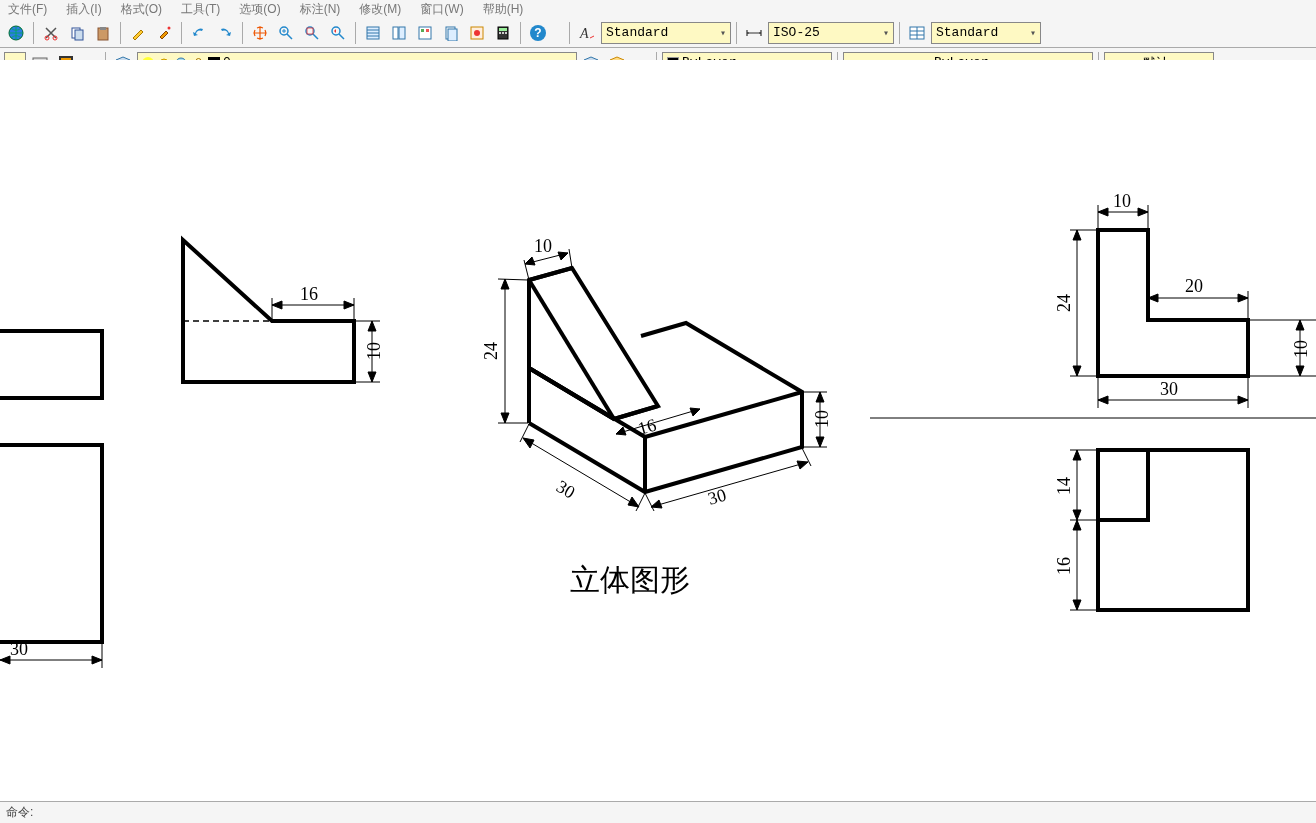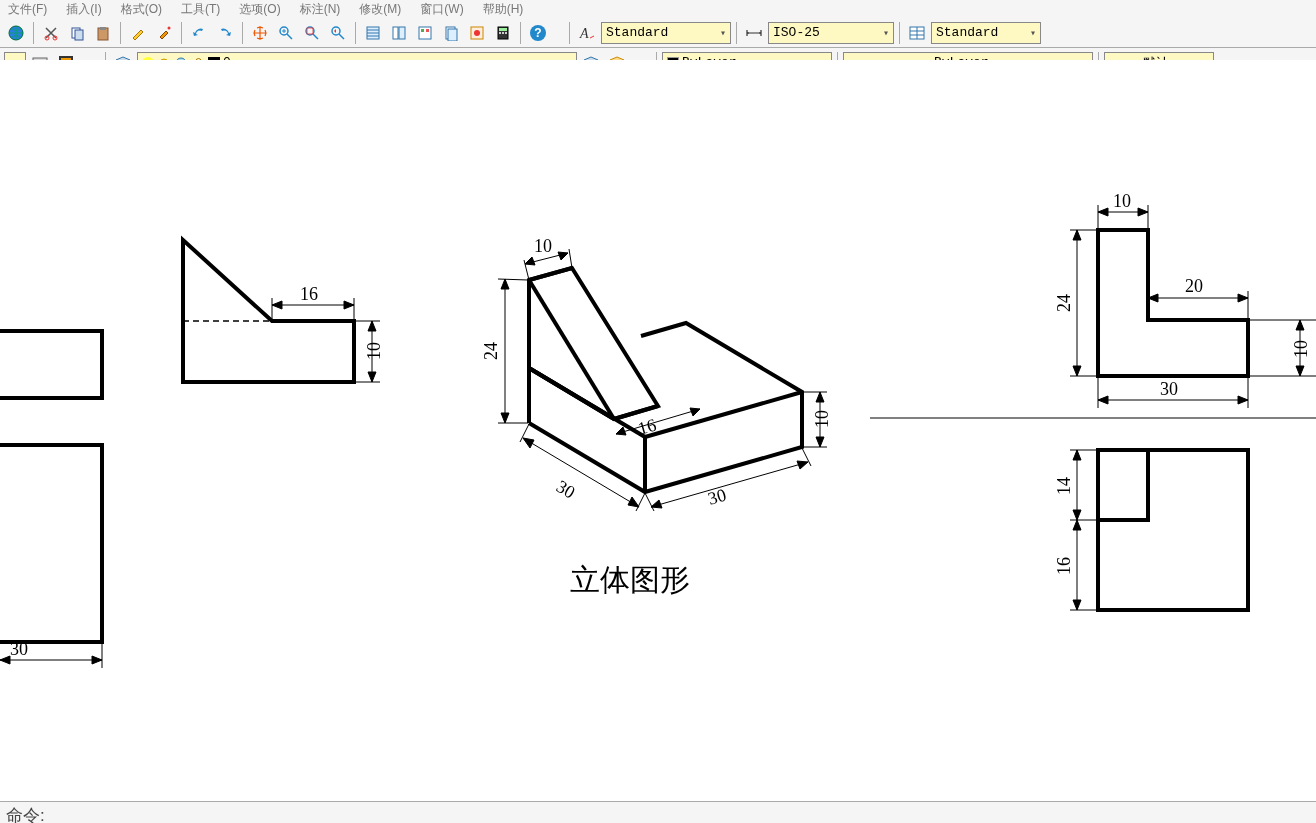--- a/index.html
+++ b/index.html
@@ -63,21 +63,21 @@
     color: #555;
   }
   .statusbar {
     position: absolute;
     bottom: 0;
     left: 0;
     right: 0;
     height: 22px;
     background: #f5f5f5;
     border-top: 1px solid #aaa;
-    font-size: 17px;
+    font-size: 12px;
     padding: 2px 6px;
     color: #444;
   }
   .canvas {
     position: absolute;
     top: 60px;
     left: 0;
     right: 0;
     bottom: 22px;
     background: #fff;

